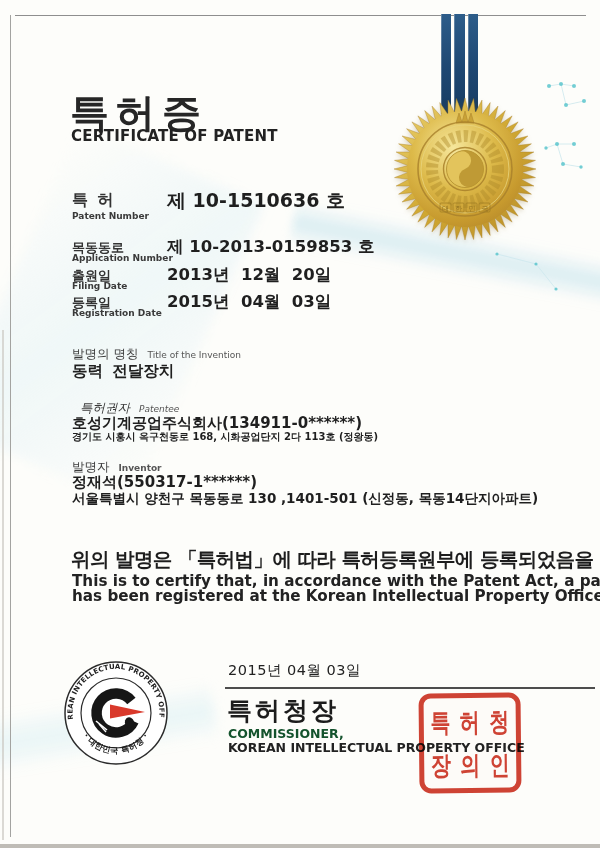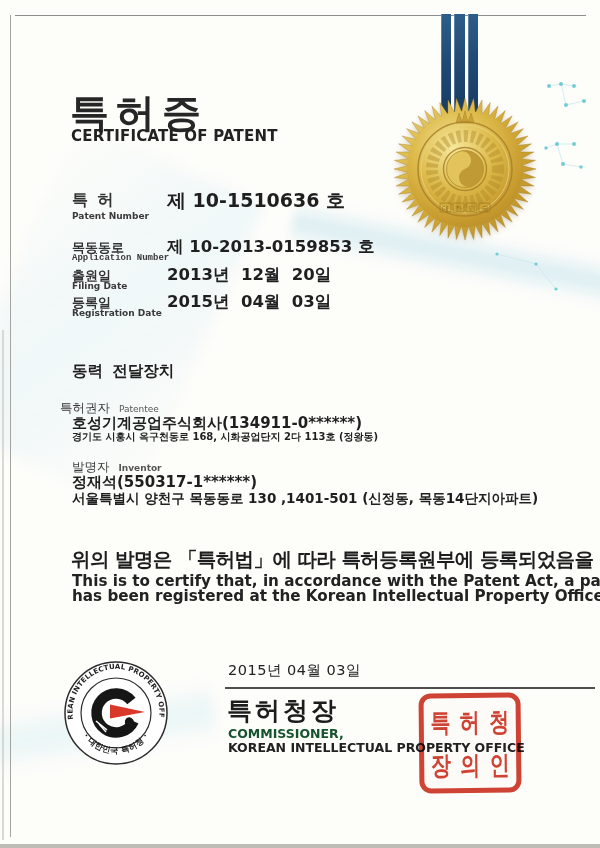--- a/index.html
+++ b/index.html
@@ -32,27 +32,27 @@
   
   .title-ko{left:70px;top:86px;font-size:39px;font-weight:bold;letter-spacing:7px;color:#262626;z-index:3;}
   .title-en{left:71px;top:127px;font-size:15px;font-weight:bold;letter-spacing:.2px;color:#222;z-index:3;}
   
   .lbl-ko{font-weight:bold;color:#333;white-space:nowrap;}
   .lbl-en{font-size:9px;font-weight:bold;color:#3a3a3a;white-space:nowrap;}
   .val{font-weight:bold;color:#1f1f1f;white-space:pre;}
   .patent-lbl{left:72px;top:190px;font-size:16px;letter-spacing:2px;}
   .patent-sub{left:72px;top:211px;}
   .patent-val{left:167px;top:188px;font-size:19px;}
-  .f0-lbl{left:72px;top:239px;font-size:13px;}  .f0-sub{left:72px;top:253px;font-family:Liberation Mono, monospace;}  .f0-val{left:167px;top:236px;font-size:16.5px;}
+  .f0-lbl{left:72px;top:239px;font-size:13px;}  .f0-sub{left:72px;top:253px;}  .f0-val{left:167px;top:236px;font-size:16.5px;}
   .f1-lbl{left:72px;top:267px;font-size:13px;}  .f1-sub{left:72px;top:281px;}  .f1-val{left:167px;top:264px;font-size:16.5px;text-align:right;}
   .f2-lbl{left:72px;top:294px;font-size:13px;}  .f2-sub{left:72px;top:308px;}  .f2-val{left:167px;top:291px;font-size:16.5px;}
   .inline-lbl{display:flex;align-items:baseline;gap:9px;}
   .inv-lbl{left:72px;top:346px;font-size:12.5px;}
   .inv-val{left:72px;top:361px;font-size:15.5px;white-space:nowrap;font-family:Liberation Mono, monospace;}
-  .pat-lbl{left:60px;top:400px;font-size:12.5px;}
+  .pat-lbl{left:80px;top:400px;font-size:12.5px;font-style:italic;}
   .pat-name{left:72px;top:414px;font-size:15px;white-space:nowrap;}
   .pat-addr{left:72px;top:430px;font-size:10px;white-space:nowrap;}
   .invr-lbl{left:72px;top:459px;font-size:12.5px;}
   .invr-name{left:72px;top:473px;font-size:15px;white-space:nowrap;}
   .invr-addr{left:72px;top:490px;font-size:13.5px;white-space:nowrap;}
   .stmt-ko{left:71px;top:546px;font-size:19.5px;font-weight:bold;color:#1d1d1d;letter-spacing:-.6px;white-space:nowrap;}
   .stmt-en1{left:72px;top:572px;font-size:15.2px;font-weight:bold;color:#222;white-space:nowrap;}
   .stmt-en2{left:72px;top:587px;font-size:15.2px;font-weight:bold;color:#222;white-space:nowrap;}
   
   .emblem-svg{left:61px;top:658px;width:110px;height:110px;z-index:3;}
@@ -156,20 +156,24 @@
   <div class="abs val f0-val">제 10-2013-0159853 호</div>
 
   <div class="abs lbl-ko f1-lbl">출원일</div>
   <div class="abs lbl-en f1-sub">Filing Date</div>
   <div class="abs val f1-val">2013년  12월  20일</div>
 
   <div class="abs lbl-ko f2-lbl">등록일</div>
   <div class="abs lbl-en f2-sub">Registration Date</div>
   <div class="abs val f2-val">2015년  04월  03일</div>
 
+  <div class="abs inline-lbl inv-lbl">
+    <span class="lbl-ko" style="font-weight:normal;color:#3a3a3a;">발명의 명칭</span>
+    <span class="lbl-en" style="font-weight:normal;color:#555;">Title of the Invention</span>
+  </div>
   <div class="abs val inv-val">동력 전달장치</div>
 
   <div class="abs inline-lbl pat-lbl">
     <span class="lbl-ko" style="font-weight:normal;color:#3a3a3a;">특허권자</span>
     <span class="lbl-en" style="font-weight:normal;color:#555;">Patentee</span>
   </div>
   <div class="abs val pat-name">호성기계공업주식회사(134911-0******)</div>
   <div class="abs val pat-addr">경기도 시흥시 옥구천동로 168, 시화공업단지 2다 113호 (정왕동)</div>
 
   <div class="abs inline-lbl invr-lbl">

